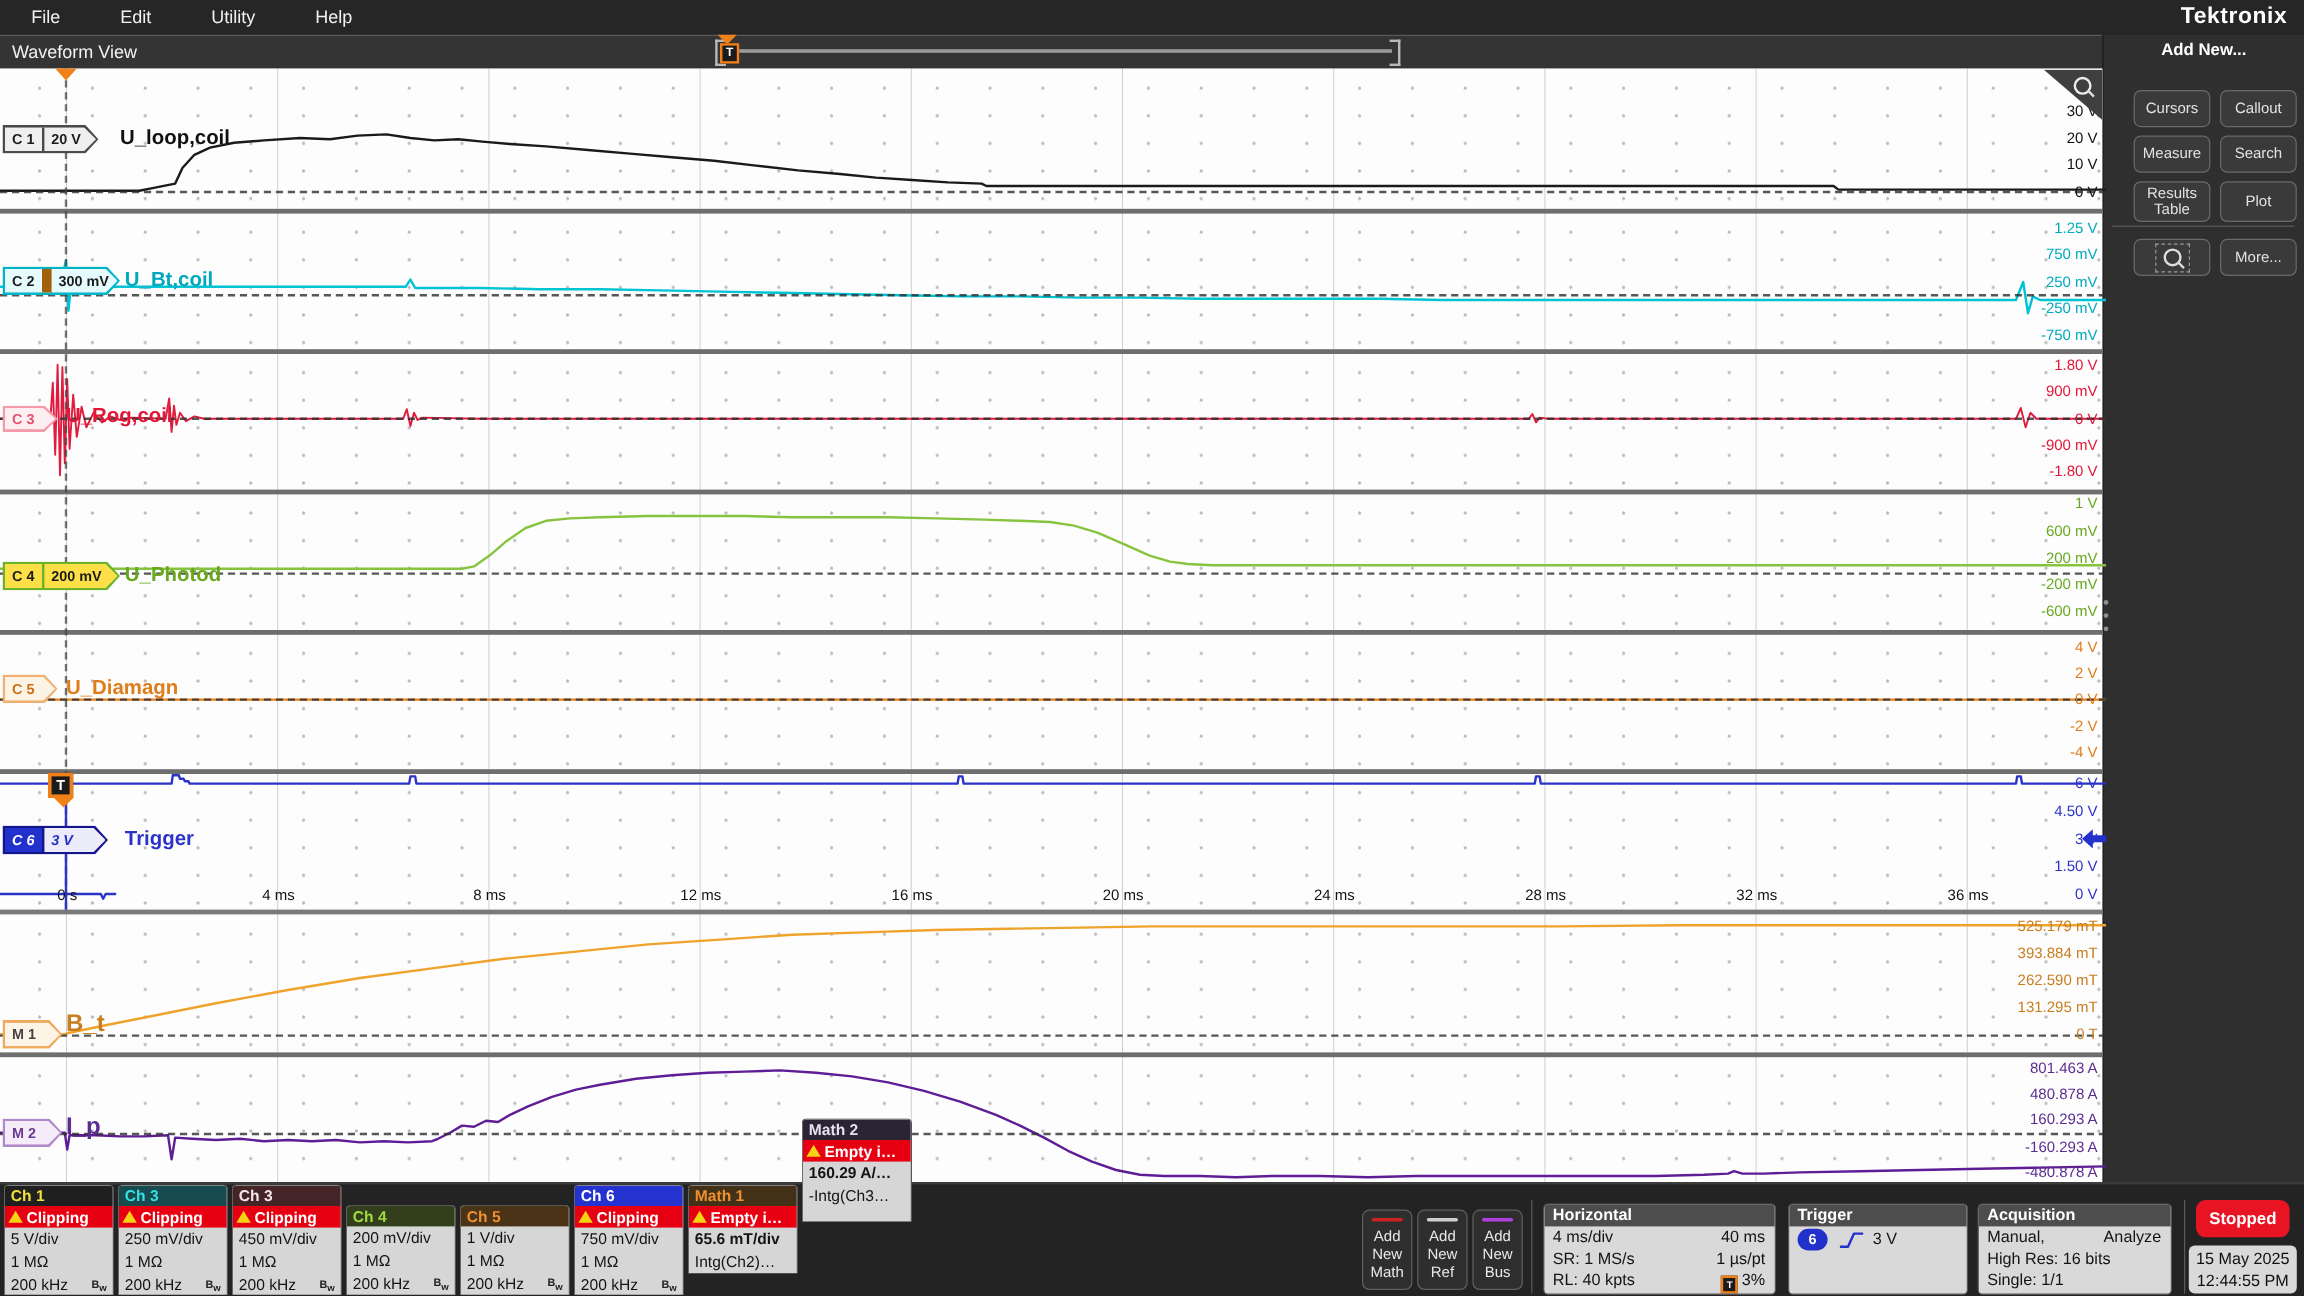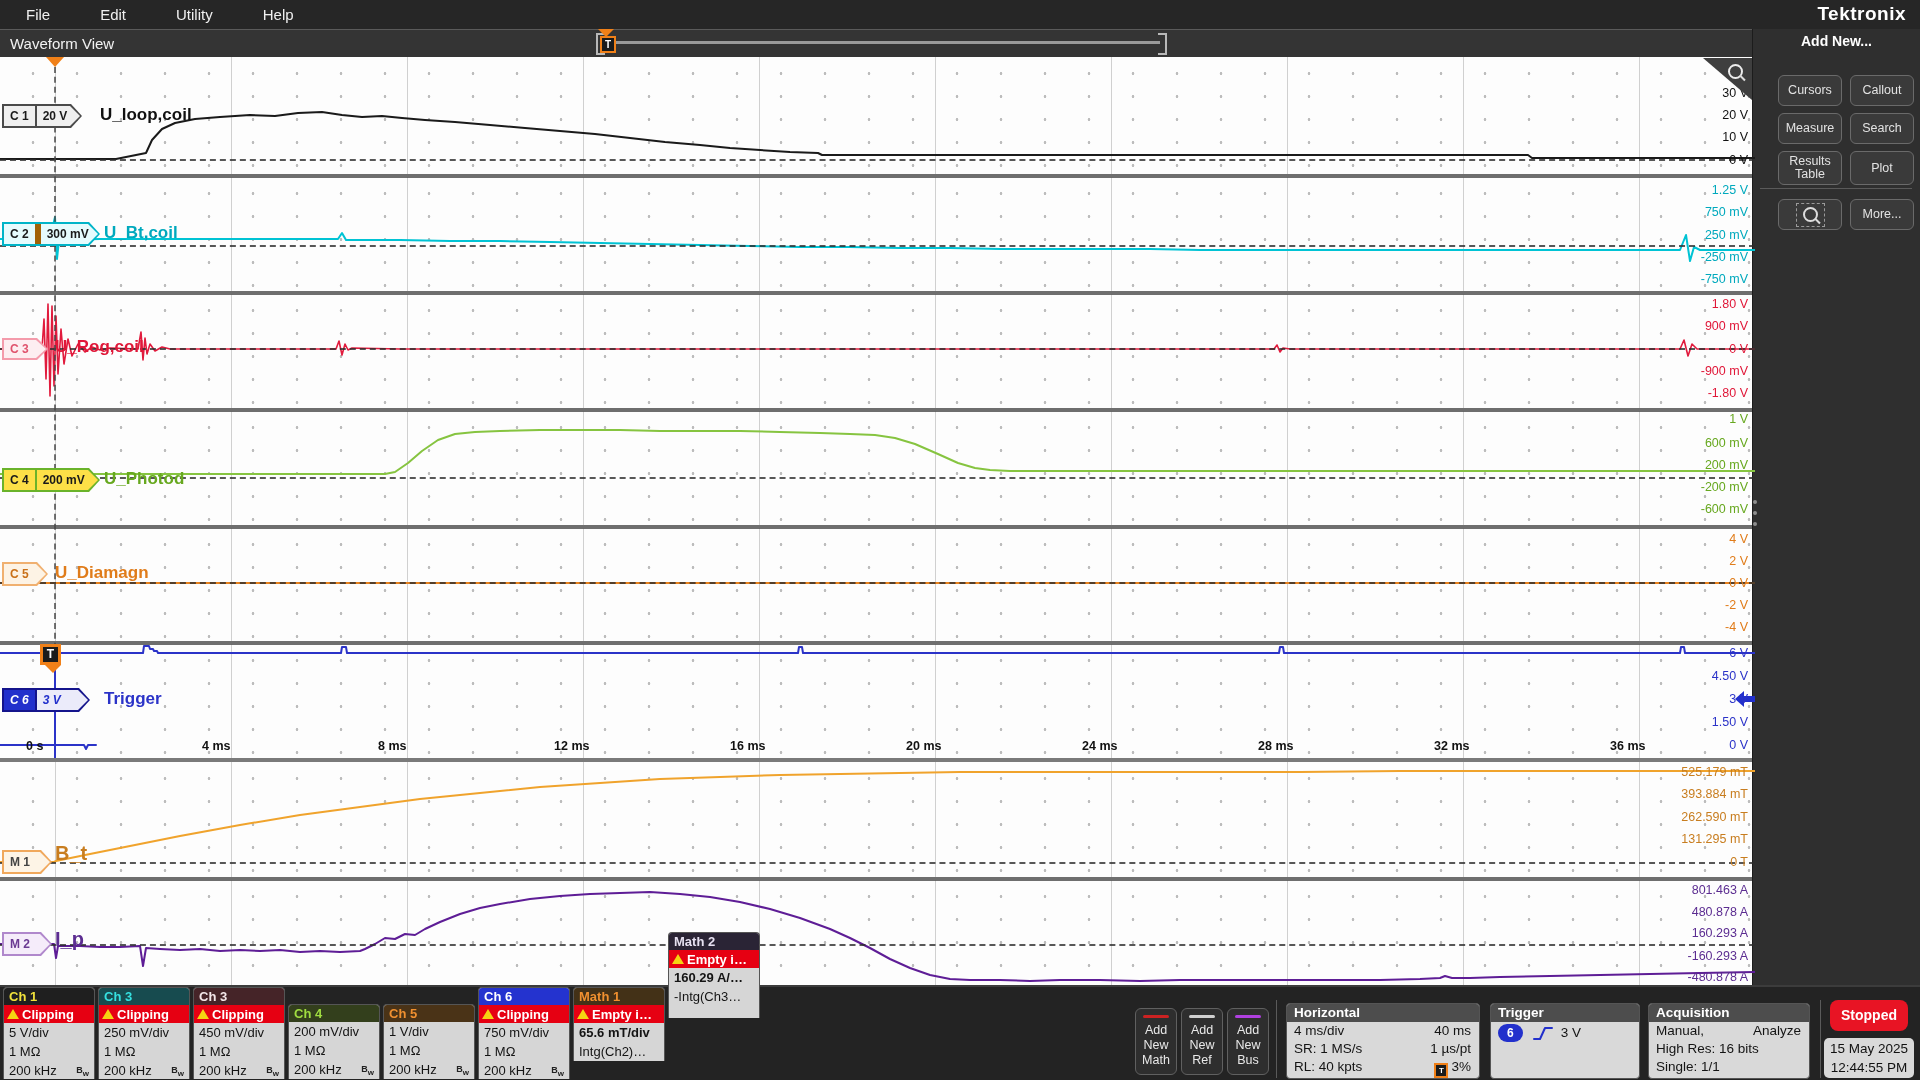--- a/index.html
+++ b/index.html
@@ -40,36 +40,36 @@
   .slice svg{position:absolute;left:0;top:0;}
   .zline{position:absolute;left:0;width:100%;border-top:2px dashed rgba(45,45,45,.8);}
   .divider{position:absolute;left:0;width:1752px;height:4px;background:#6e6e6e;}
   .divider.thick{background:#7a7a7a;}
   
   .badge{position:absolute;height:24px;clip-path:polygon(0 0,calc(100% - 11px) 0,100% 50%,calc(100% - 11px) 100%,0 100%);}
   .badge .bin{position:absolute;inset:2px;clip-path:polygon(0 0,calc(100% - 10px) 0,100% 50%,calc(100% - 10px) 100%,0 100%);
               display:flex;align-items:stretch;font-size:12px;font-weight:bold;color:#1a1a1a;}
   .badge .cell{display:flex;align-items:center;padding:0 6px;white-space:nowrap;}
   .b-c1{background:#4a4a4a;} .b-c1 .bin{background:#efefef;} .b-c1 .cell+.cell{border-left:2px solid #4a4a4a;}
-  .b-c2{background:#00b4c8;} .b-c2 .bin{background:#e6fbfd;} .b-c2 .cell+.cell{border-left:6px solid #a16207;}
+  .b-c2{background:#00b4c8;} .b-c2 .bin{background:#e6fbfd;} .b-c2 .cell+.cell{border-left:8px solid #a16207;}
   .b-c3{background:#f49bab;} .b-c3 .bin{background:#fdeef1;color:#e0536d;}
   .b-c4{background:#6ab32a;} .b-c4 .bin{background:#fde047;} .b-c4 .cell+.cell{border-left:2px solid #6ab32a;}
   .b-c5{background:#f0b070;} .b-c5 .bin{background:#fdf3e5;color:#c97018;}
   .b-c6{background:#14148c;} .b-c6 .bin{background:#ebebfa;color:#2230cc;font-style:italic;}
   .b-c6 .cell.dark{background:#2230cc;color:#fff;} .b-c6 .cell+.cell{border-left:2px solid #14148c;}
   .b-m1{background:#f0a85c;} .b-m1 .bin{background:#fdf4e6;color:#444;}
   .b-m2{background:#b088cc;} .b-m2 .bin{background:#f5ecfa;color:#6a3a92;}
   
   .chlabel{position:absolute;font-size:17px;font-weight:bold;white-space:nowrap;}
   
   .axl{position:absolute;right:172px;transform:translateY(-50%);font-size:12.5px;font-weight:normal;white-space:nowrap;}
   .t-c1{color:#111;} .t-c2{color:#00a9bd;} .t-c3{color:#e01738;} .t-c4{color:#67a81f;}
   .t-c5{color:#e07c1a;} .t-c6{color:#2b33c8;} .t-m1{color:#c87d1f;} .t-m2{color:#5c2d91;}
   
-  .tlab{position:absolute;width:60px;text-align:left;top:739px;font-size:12.5px;font-weight:bold;color:#111;}
+  .tlab{position:absolute;width:60px;text-align:center;top:739px;font-size:12.5px;font-weight:normal;color:#111;}
   
   #trigdash{position:absolute;left:54px;top:57px;height:701px;width:0;border-left:2px dashed rgba(70,70,70,.75);}
   #trigtri{position:absolute;left:46px;top:57px;width:0;height:0;border-left:9px solid transparent;border-right:9px solid transparent;border-top:10px solid #f08018;}
   #trigT{position:absolute;left:40px;top:644px;width:15px;height:15px;background:#1b1b1b;border:3px solid #f08018;
          color:#fff;font-weight:bold;font-size:12px;text-align:center;line-height:15px;}
   #trigTtri{position:absolute;left:45px;top:665px;width:0;height:0;border-left:8px solid transparent;border-right:8px solid transparent;border-top:8px solid #f08018;}
   #c6vline{position:absolute;left:54px;top:653px;width:2px;height:105px;background:#2b33c8;}
   #trigarrow{position:absolute;left:1735px;top:691px;width:20px;height:16px;background:#2230cc;
              clip-path:polygon(0 50%,45% 0,45% 32%,100% 32%,100% 68%,45% 68%,45% 100%);}
   #zoomcorner{position:absolute;left:1703px;top:58px;width:49px;height:42px;background:#3f3f3f;

